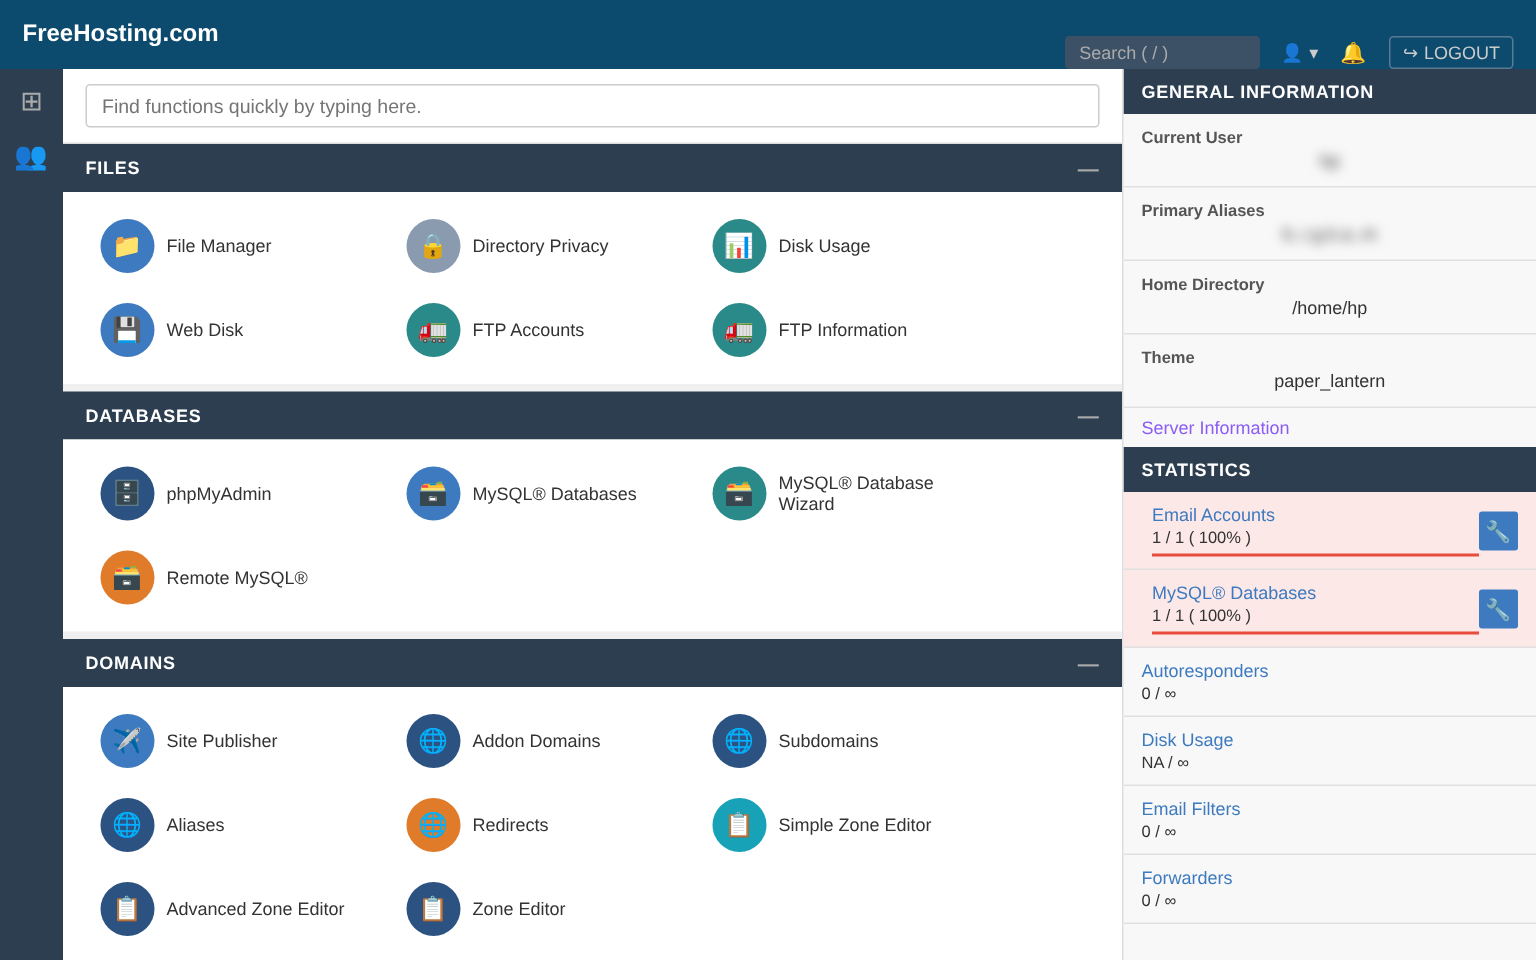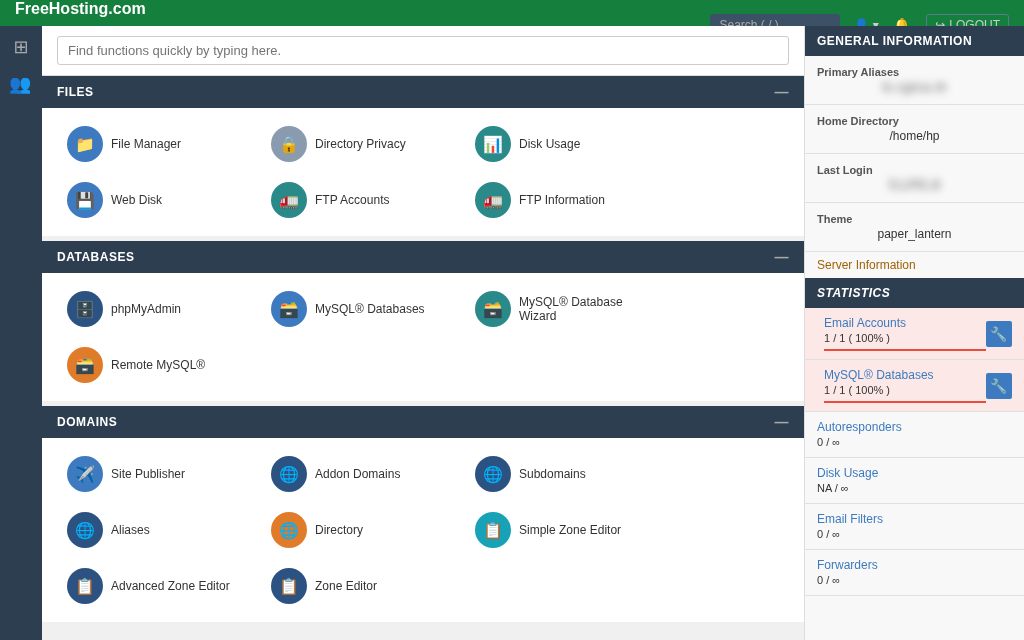--- a/index.html
+++ b/index.html
@@ -1,19 +1,19 @@
 <!DOCTYPE html>
 <html><head>
   <meta charset="utf-8">
   <style>
     * { margin: 0; padding: 0; box-sizing: border-box; }
     body { font-family: Arial, sans-serif; font-size: 13px; background: #f0f0f0; color: #333; display: flex; flex-direction: column; height: 640px; overflow: hidden; }
 
     
-    .header { background: #15803d; color: #fff; display: flex; padding: 0 15px; height: 26px; flex-shrink: 0; }
+    .header { background: #0c4a6e; color: #fff; display: flex; align-items: center; padding: 0 15px; height: 46px; flex-shrink: 0; }
     .header-logo { font-size: 16px; font-weight: bold; color: #fff; flex: 1; }
     .header-right { display: flex; align-items: center; gap: 15px; margin-top: 24px; }
     .header-search { background: #3d5166; border: none; color: #fff; padding: 4px 10px; border-radius: 3px; font-size: 12px; width: 130px; }
     .header-search::placeholder { color: #aaa; }
     .header-icon { color: #ccc; font-size: 14px; cursor: pointer; }
     .header-user { color: #ccc; font-size: 12px; display: flex; align-items: center; gap: 4px; }
     .header-logout { background: transparent; border: 1px solid #5a7a94; color: #ccc; padding: 3px 8px; border-radius: 3px; font-size: 12px; cursor: pointer; display: flex; align-items: center; gap: 4px; }
 
     
     .main-layout { display: flex; flex: 1; overflow: hidden; }
@@ -42,29 +42,29 @@
 
     
     .icon-blue { background: #3d7abf; color: #fff; }
     .icon-gray { background: #8a9bb0; color: #fff; }
     .icon-teal { background: #2a8a8a; color: #fff; }
     .icon-orange { background: #e07b2a; color: #fff; }
     .icon-darkblue { background: #2c5282; color: #fff; }
     .icon-cyan { background: #17a2b8; color: #fff; }
 
     
-    .right-panel { width: 220px; background: #f8f8f8; flex-shrink: 0; overflow-y: auto; border-left: 1px solid #ddd; }
+    .right-panel { width: 276px; background: #f8f8f8; flex-shrink: 0; overflow-y: auto; border-left: 1px solid #ddd; }
     .right-panel-header { background: #2c3e50; color: #fff; padding: 8px 12px; font-size: 12px; font-weight: bold; letter-spacing: 0.5px; }
     .info-section { padding: 10px 12px; border-bottom: 1px solid #e0e0e0; }
     .info-label { font-size: 11px; font-weight: bold; color: #555; margin-bottom: 2px; }
     .info-value { font-size: 12px; color: #333; text-align: center; }
     .info-value.blurred { filter: blur(4px); user-select: none; }
-    .server-info-link { color: #a16207; font-size: 12px; text-decoration: none; padding: 6px 12px; display: block; }
-
-    .stats-header { background: #2c3e50; color: #fff; padding: 8px 12px; font-size: 12px; font-weight: bold; letter-spacing: 0.5px; font-style: italic; }
+    .server-info-link { color: #8b5cf6; font-size: 12px; text-decoration: none; padding: 6px 12px; display: block; }
+
+    .stats-header { background: #2c3e50; color: #fff; padding: 8px 12px; font-size: 12px; font-weight: bold; letter-spacing: 0.5px; }
     .stat-item { padding: 8px 12px; border-bottom: 1px solid #e0e0e0; display: flex; align-items: center; justify-content: space-between; }
     .stat-item.alert { background: #fde8e8; padding-left: 19px; }
     .stat-label { color: #3d7abf; font-size: 12px; display: block; }
     .stat-value { font-size: 11px; color: #333; text-align: center; }
     .stat-icon { background: #3d7abf; color: #fff; width: 26px; height: 26px; display: flex; align-items: center; justify-content: center; font-size: 14px; border-radius: 2px; }
     .stat-alert-bar { height: 2px; background: #e74c3c; margin-top: 4px; }
     .stat-text-block { flex: 1; }
   </style>
 </head>
 <body>
@@ -170,21 +170,21 @@
         <a class="panel-item">
           <div class="panel-item-icon icon-darkblue">🌐</div>
           <span class="panel-item-label">Subdomains</span>
         </a>
         <a class="panel-item">
           <div class="panel-item-icon icon-darkblue">🌐</div>
           <span class="panel-item-label">Aliases</span>
         </a>
         <a class="panel-item">
           <div class="panel-item-icon icon-orange">🌐</div>
-          <span class="panel-item-label">Directory</span>
+          <span class="panel-item-label">Redirects</span>
         </a>
         <a class="panel-item">
           <div class="panel-item-icon icon-cyan">📋</div>
           <span class="panel-item-label">Simple Zone Editor</span>
         </a>
         <a class="panel-item">
           <div class="panel-item-icon icon-darkblue">📋</div>
           <span class="panel-item-label">Advanced Zone Editor</span>
         </a>
         <a class="panel-item">
@@ -193,30 +193,30 @@
         </a>
       </div>
     </div>
 
   </div>
 
   <div class="right-panel">
     <div class="right-panel-header">GENERAL INFORMATION</div>
 
     <div class="info-section">
+      <div class="info-label">Current User</div>
+      <div class="info-value blurred">hp</div>
+    </div>
+    <div class="info-section">
       <div class="info-label">Primary Aliases</div>
       <div class="info-value blurred">b..r.g.k.a..m</div>
     </div>
     <div class="info-section">
       <div class="info-label">Home Directory</div>
       <div class="info-value">/home/hp</div>
-    </div>
-    <div class="info-section">
-      <div class="info-label">Last Login</div>
-      <div class="info-value blurred">5.1.P.5..8</div>
     </div>
     <div class="info-section">
       <div class="info-label">Theme</div>
       <div class="info-value">paper_lantern</div>
     </div>
     <a class="server-info-link">Server Information</a>
 
     <div class="stats-header">STATISTICS</div>
 
     <div class="stat-item alert">

